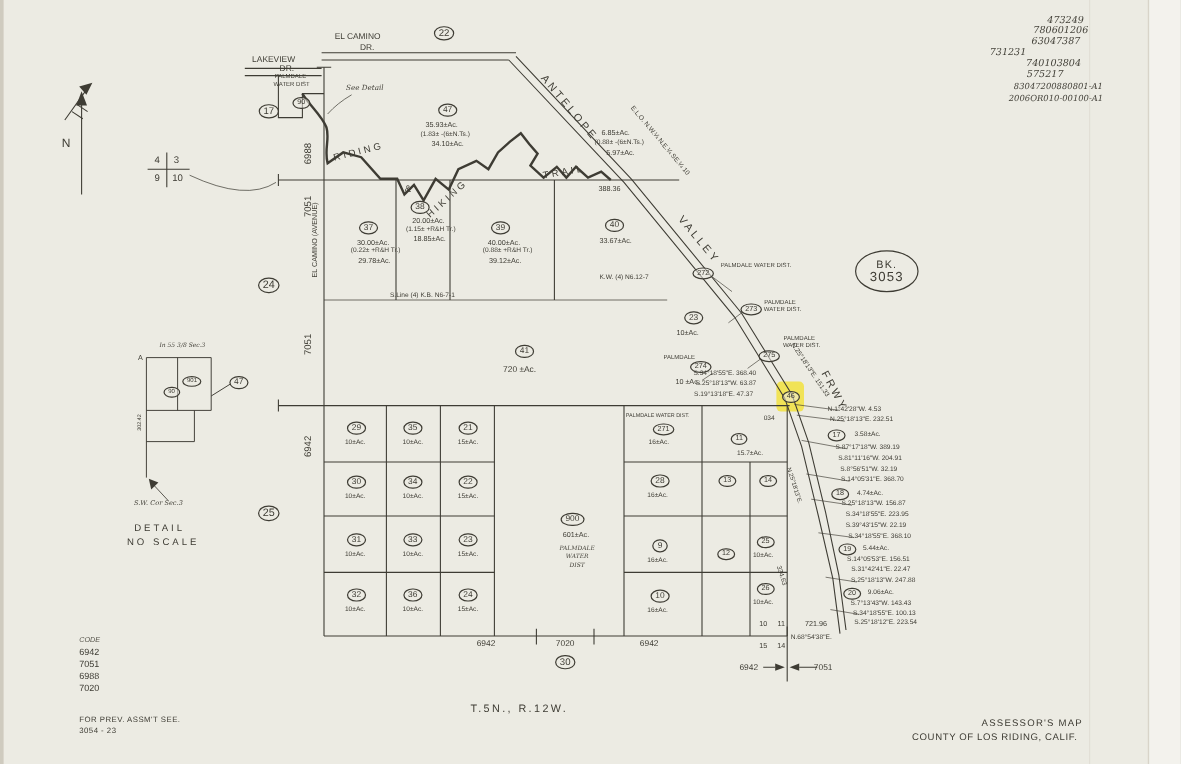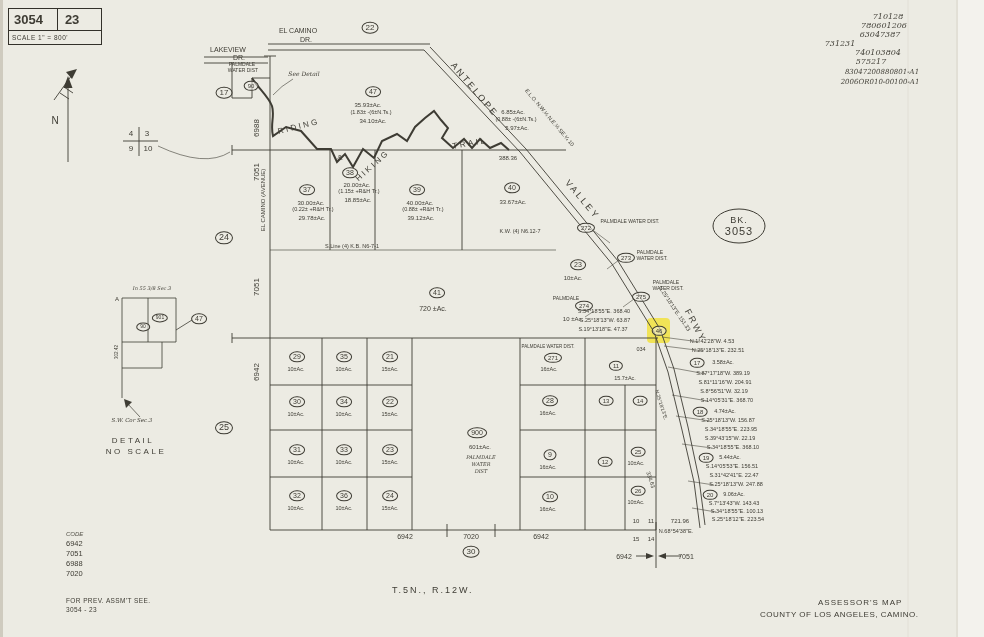--- a/index.html
+++ b/index.html
@@ -97,21 +97,21 @@
       <path d="M658,556 L666,553 L666,559 Z"></path>
     </g>
   </svg>
 
   <div id="labels-layer">
       <div class="lbl" style="left: 228px; top: 50px; font-size: 7px; transform: translate(-50%, -50%) rotate(0deg);">LAKEVIEW</div>
       <div class="lbl" style="left: 239px; top: 58px; font-size: 7px; transform: translate(-50%, -50%) rotate(0deg);">DR.</div>
       <div class="lbl" style="left: 298px; top: 31px; font-size: 7px; transform: translate(-50%, -50%) rotate(0deg);">EL CAMINO</div>
       <div class="lbl" style="left: 306px; top: 40px; font-size: 7px; transform: translate(-50%, -50%) rotate(0deg);">DR.</div>
       <div class="lbl k-c" style="left: 370px; top: 28px; font-size: 8px; transform: translate(-50%, -50%) rotate(0deg);">22</div>
-      <div class="lbl k-i" style="left: 888px; top: 17px; font-size: 8px; transform: translate(-50%, -50%) rotate(0deg);">710128</div>
+      <div class="lbl k-i" style="left: 888px; top: 17px; font-size: 8px; transform: translate(-50%, -50%) rotate(0deg);">473249</div>
       <div class="lbl k-i" style="left: 884px; top: 26px; font-size: 8px; transform: translate(-50%, -50%) rotate(0deg);">780601206</div>
       <div class="lbl k-i" style="left: 880px; top: 35px; font-size: 8px; transform: translate(-50%, -50%) rotate(0deg);">63047387</div>
       <div class="lbl k-i" style="left: 840px; top: 44px; font-size: 8px; transform: translate(-50%, -50%) rotate(0deg);">731231</div>
       <div class="lbl k-i" style="left: 878px; top: 53px; font-size: 8px; transform: translate(-50%, -50%) rotate(0deg);">740103804</div>
       <div class="lbl k-i" style="left: 871px; top: 62px; font-size: 8px; transform: translate(-50%, -50%) rotate(0deg);">575217</div>
       <div class="lbl k-i" style="left: 882px; top: 73px; font-size: 7px; transform: translate(-50%, -50%) rotate(0deg);">83047200880801-A1</div>
       <div class="lbl k-i" style="left: 880px; top: 83px; font-size: 7px; transform: translate(-50%, -50%) rotate(0deg);">2006OR010-00100-A1</div>
       <div class="lbl" style="left: 55px; top: 121px; font-size: 10px; transform: translate(-50%, -50%) rotate(0deg);">N</div>
       <div class="lbl" style="left: 131px; top: 134px; font-size: 8px; transform: translate(-50%, -50%) rotate(0deg);">4</div>
       <div class="lbl" style="left: 147px; top: 134px; font-size: 8px; transform: translate(-50%, -50%) rotate(0deg);">3</div>
@@ -271,27 +271,20 @@
       <div class="lbl" style="left: 636px; top: 521px; font-size: 6px; transform: translate(-50%, -50%) rotate(0deg);">10</div>
       <div class="lbl" style="left: 651px; top: 521px; font-size: 6px; transform: translate(-50%, -50%) rotate(0deg);">11</div>
       <div class="lbl" style="left: 636px; top: 539px; font-size: 6px; transform: translate(-50%, -50%) rotate(0deg);">15</div>
       <div class="lbl" style="left: 651px; top: 539px; font-size: 6px; transform: translate(-50%, -50%) rotate(0deg);">14</div>
       <div class="lbl" style="left: 680px; top: 521px; font-size: 6px; transform: translate(-50%, -50%) rotate(0deg);">721.96</div>
       <div class="lbl" style="left: 676px; top: 532px; font-size: 5.5px; transform: translate(-50%, -50%) rotate(0deg);">N.68°54'38"E.</div>
       <div class="lbl" style="left: 624px; top: 557px; font-size: 7px; transform: translate(-50%, -50%) rotate(0deg);">6942</div>
       <div class="lbl" style="left: 686px; top: 557px; font-size: 7px; transform: translate(-50%, -50%) rotate(0deg);">7051</div>
     </div>
 
-  <div class="titleblock">
-    <div class="tb-row">
-      <span class="tb-sheet">3054</span>
-      <span class="tb-page">23</span>
-    </div>
-    <div class="tb-scale">SCALE 1" = 800'</div>
-  </div>
 
 
   <div class="bk">
     <div class="bk1">BK.</div>
     <div class="bk2">3053</div>
   </div>
 
   <div class="codes">
     <div class="codes-title">CODE</div>
     <div>6942</div>
@@ -300,15 +293,15 @@
     <div>7020</div>
   </div>
 
   <div class="prev">
     <div>FOR PREV. ASSM'T SEE.</div>
     <div>3054 - 23</div>
   </div>
 
   <div class="township">T.5N., R.12W.</div>
   <div class="maptitle">ASSESSOR'S MAP</div>
-  <div class="county">COUNTY OF LOS ANGELES, CAMINO.</div>
+  <div class="county">COUNTY OF LOS RIDING, CALIF.</div>
 
 </div>
 
 </body></html>

